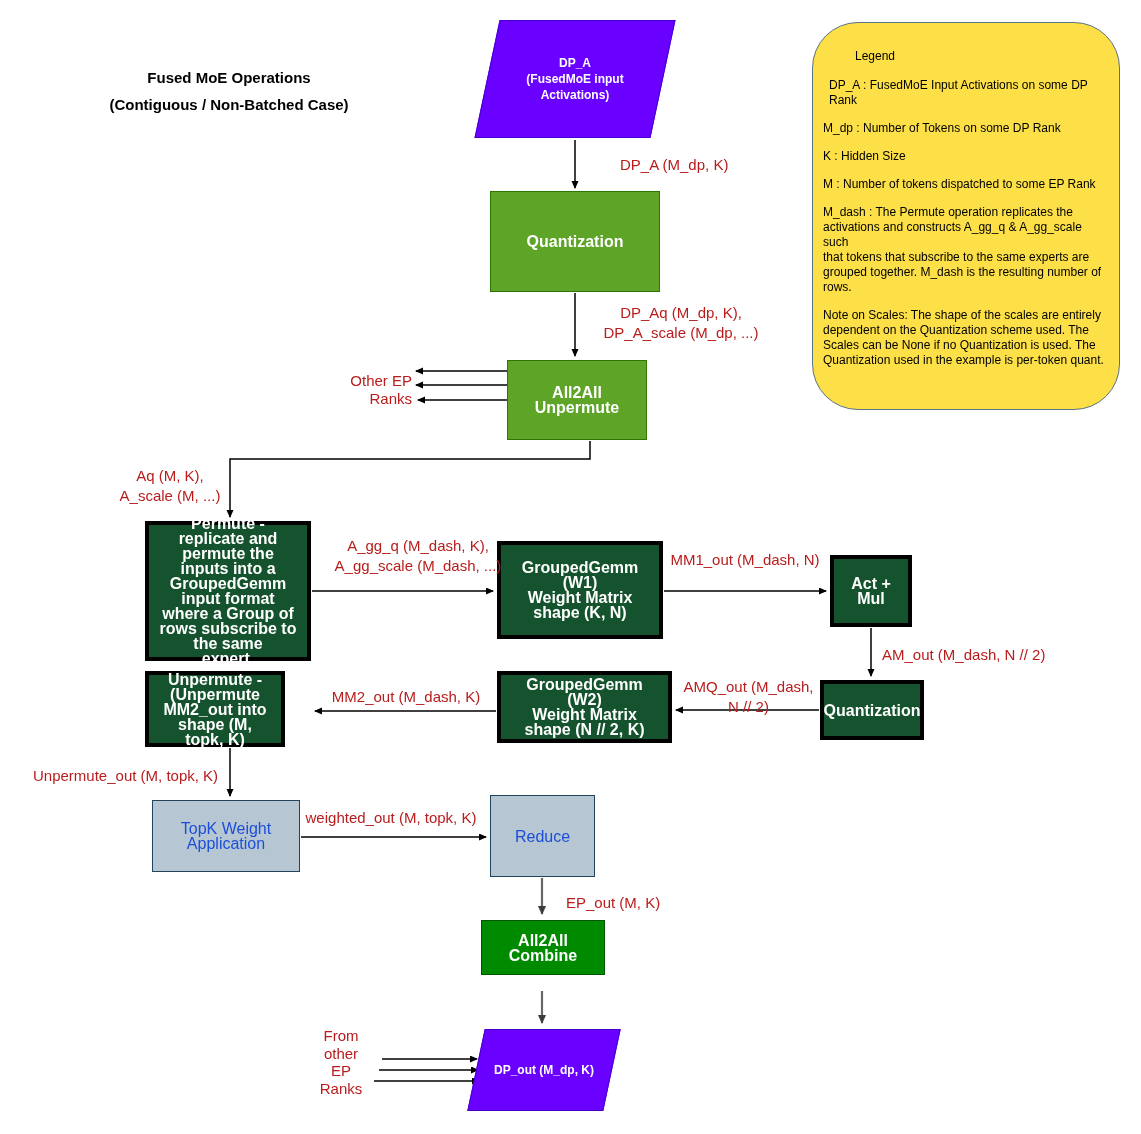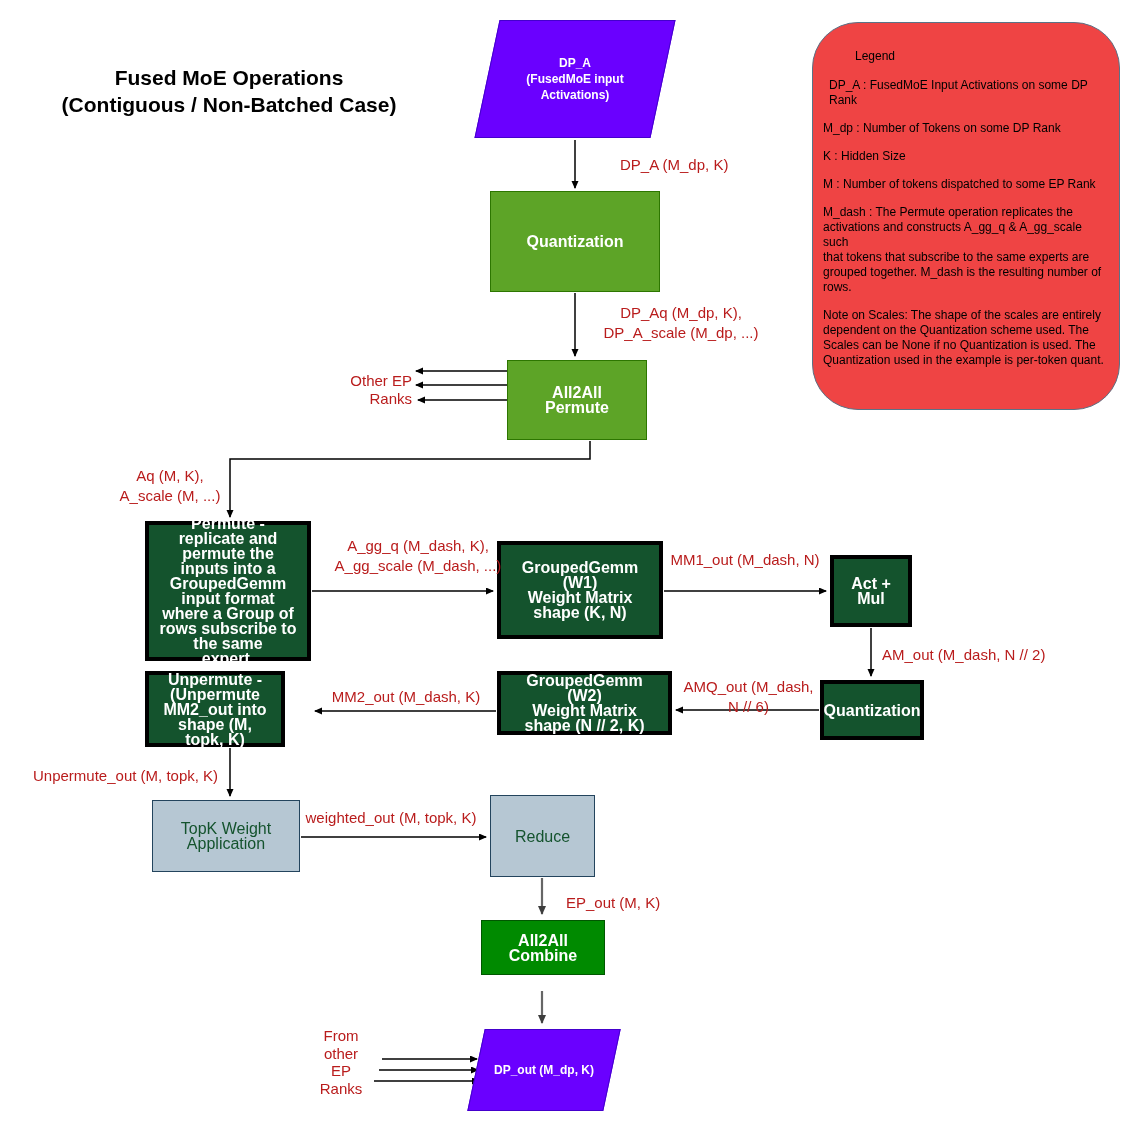--- a/index.html
+++ b/index.html
@@ -3,44 +3,44 @@
 <meta charset="utf-8">
 <style>
   html,body{margin:0;padding:0;background:#fff;}
   #canvas{
     position:relative;width:1141px;height:1134px;background:#ffffff;overflow:hidden;
     font-family:"Liberation Sans",sans-serif;color:#000;
   }
   .wires{position:absolute;left:0;top:0;width:1141px;height:1134px;pointer-events:none;}
   .title{
     position:absolute;left:40px;top:64px;width:378px;text-align:center;
-    font-size:21px;font-weight:700;line-height:27px;white-space:pre-line;
+    font-size:15px;font-weight:700;line-height:27px;white-space:pre-line;
   }
   .node{
     position:absolute;display:flex;align-items:center;justify-content:center;
     text-align:center;white-space:pre-line;font-size:16px;line-height:15px;
     box-sizing:border-box;padding:10px;
   }
   .green{background:#5da427;border:1px solid #2d7600;color:#fff;font-weight:700;}
   .dgreen{background:#008a00;border:1px solid #005700;color:#fff;font-weight:700;}
   .blue{background:#14532d;border:4px solid #000000;color:#fff;font-weight:700;}
-  .gray{background:#b6c7d3;border:1px solid #23445d;color:#14532d;font-weight:400;}
+  .gray{background:#b6c7d3;border:1px solid #23445d;color:#1d4ed8;font-weight:400;}
   .para{position:absolute;}
   .para .bg{position:absolute;left:0;top:0;right:0;bottom:0;transform:skewX(-12deg);
     background:#6a00ff;border:1px solid #4400cc;}
   .para .lbl{position:relative;width:100%;height:100%;display:flex;align-items:center;
     justify-content:center;text-align:center;color:#fff;font-weight:700;
     font-size:12px;line-height:16px;white-space:pre-line;}
   .elabel{
     position:absolute;font-size:15px;line-height:20px;white-space:pre-line;color:#b91c1c;
   }
   .center{text-align:center;}
   .legend{
     position:absolute;left:812px;top:22px;width:308px;height:388px;box-sizing:border-box;
-    background:#ef4444;border:1.5px solid #5a7387;border-radius:46px;
+    background:#fde047;border:1.5px solid #5a7387;border-radius:46px;
     padding:26px 14px 10px 10px;font-size:12px;line-height:15px;
   }
   .legend .hd{margin:0 0 14px 32px;}
   .legend .it{margin:0 0 13px 0;white-space:pre-line;}
   .legend .it.first{margin-left:6px;}
 </style>
 </head>
 <body>
 
 <div id="canvas">
@@ -83,37 +83,37 @@
 
   <div class="para" style="left:487px;top:20px;width:176px;height:118px;">
     <div class="bg"></div>
     <div class="lbl">DP_A
 (FusedMoE input
 Activations)</div>
   </div>
 
   <div class="node green" style="left:490px;top:191px;width:170px;height:101px;">Quantization</div>
 
-  <div class="node green" style="left:507px;top:360px;width:140px;height:80px;">All2All Permute</div>
+  <div class="node green" style="left:507px;top:360px;width:140px;height:80px;">All2All Unpermute</div>
 
   <div class="node blue" style="left:145px;top:521px;width:166px;height:140px;">Permute -
 replicate and permute the
 inputs into a GroupedGemm
 input format where a Group of
 rows subscribe to the same
 expert.</div>
 
   <div class="node blue" style="left:497px;top:541px;width:166px;height:98px;">GroupedGemm (W1)
 Weight Matrix shape (K, N)</div>
 
   <div class="node blue" style="left:830px;top:555px;width:82px;height:72px;">Act + Mul</div>
 
   <div class="node blue" style="left:820px;top:680px;width:104px;height:60px;">Quantization</div>
 
-  <div class="node blue" style="left:497px;top:671px;width:175px;height:64px;">GroupedGemm (W2)
+  <div class="node blue" style="left:497px;top:671px;width:175px;height:72px;">GroupedGemm (W2)
 Weight Matrix shape (N // 2, K)</div>
 
   <div class="node blue" style="left:145px;top:671px;width:140px;height:76px;">Unpermute -
 (Unpermute MM2_out into
 shape (M, topk, K)</div>
 
   <div class="node gray" style="left:152px;top:800px;width:148px;height:72px;">TopK Weight Application</div>
 
   <div class="node gray" style="left:490px;top:795px;width:105px;height:82px;">Reduce</div>
 
@@ -129,21 +129,21 @@
 DP_A_scale (M_dp, ...)</div>
   <div class="elabel center" style="left:312px;top:372px;width:100px;line-height:18px;text-align:right;">Other EP
 Ranks</div>
   <div class="elabel center" style="left:90px;top:466px;width:160px;">Aq (M, K),
 A_scale (M, ...)</div>
   <div class="elabel center" style="left:330px;top:536px;width:176px;">A_gg_q (M_dash, K),
 A_gg_scale (M_dash, ...)</div>
   <div class="elabel center" style="left:665px;top:550px;width:160px;">MM1_out (M_dash, N)</div>
   <div class="elabel" style="left:882px;top:645px;">AM_out (M_dash, N // 2)</div>
   <div class="elabel center" style="left:676px;top:677px;width:145px;">AMQ_out (M_dash,
-N // 6)</div>
+N // 2)</div>
   <div class="elabel center" style="left:326px;top:687px;width:160px;">MM2_out (M_dash, K)</div>
   <div class="elabel" style="left:33px;top:766px;">Unpermute_out (M, topk, K)</div>
   <div class="elabel center" style="left:303px;top:808px;width:176px;">weighted_out (M, topk, K)</div>
   <div class="elabel" style="left:566px;top:893px;">EP_out (M, K)</div>
   <div class="elabel center" style="left:308px;top:1027px;width:66px;line-height:17.5px;">From
 other
 EP
 Ranks</div>
 
   <div class="legend">

